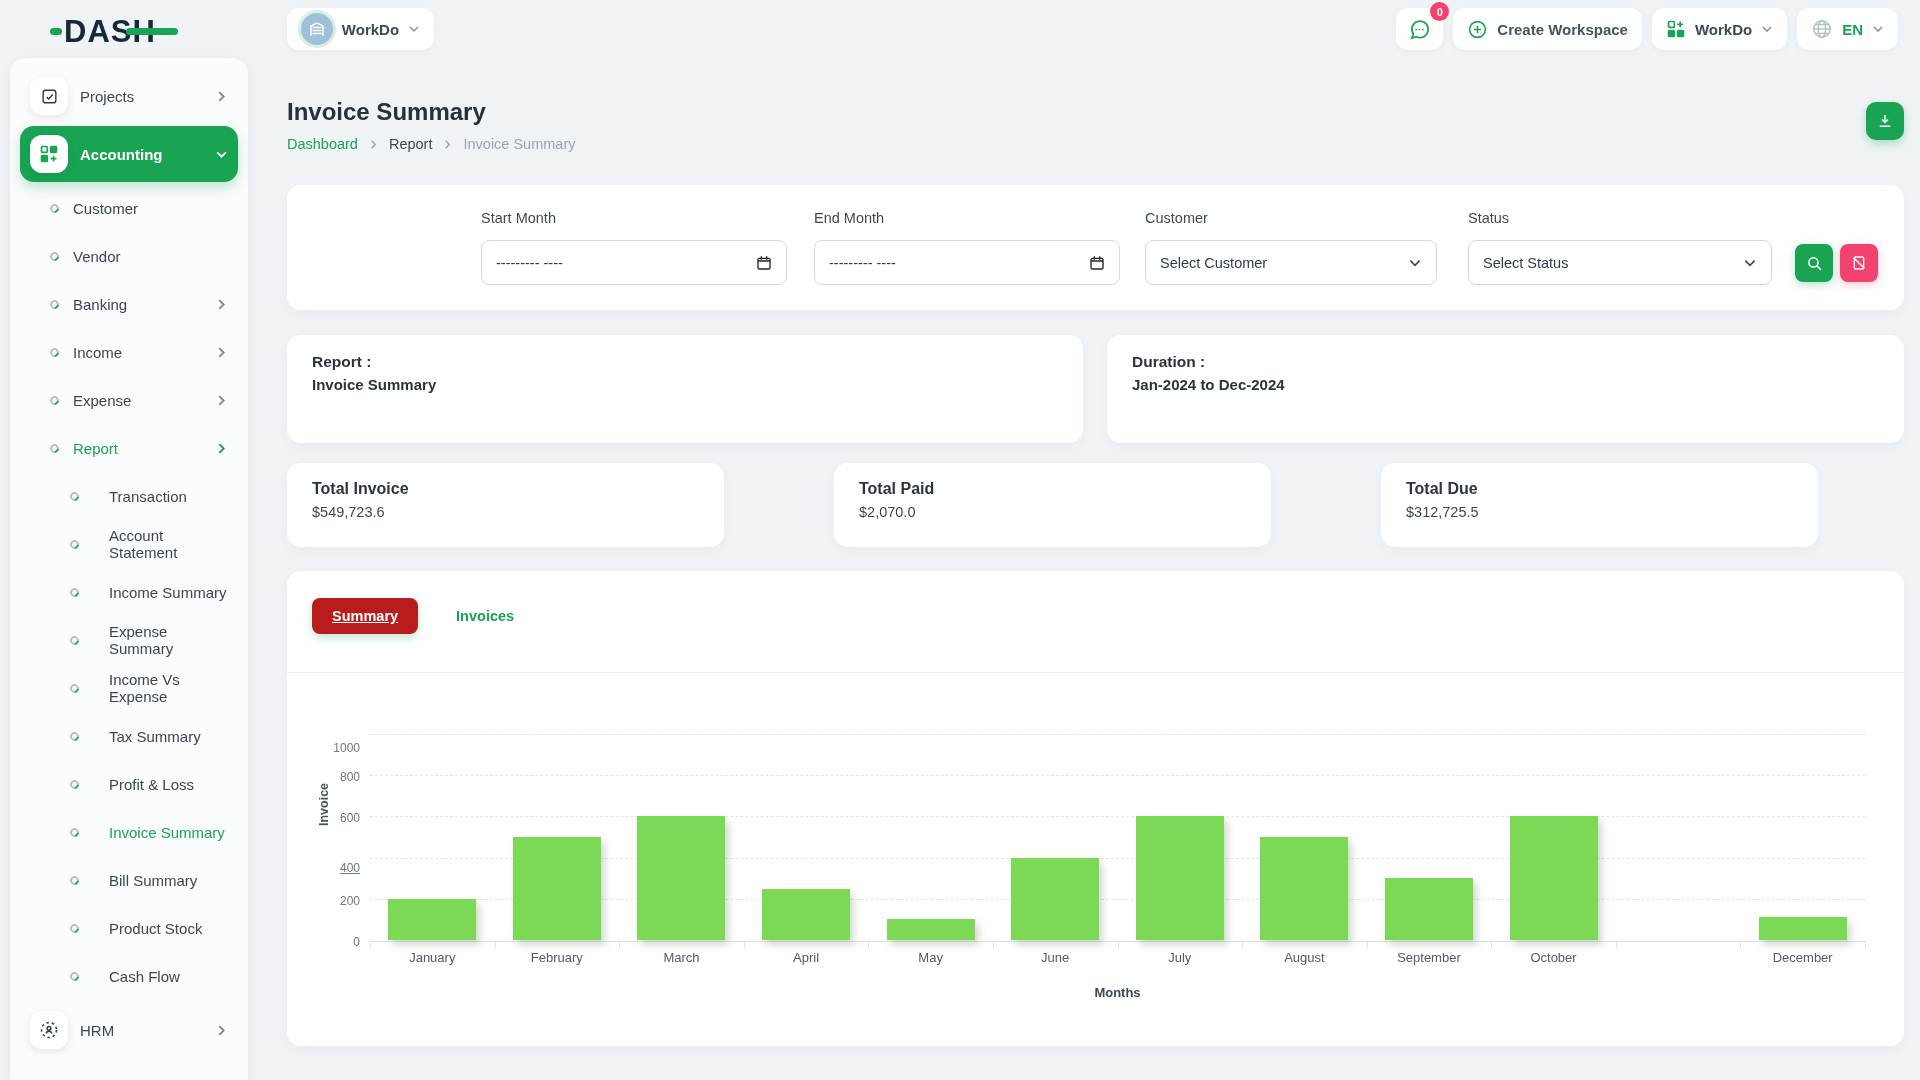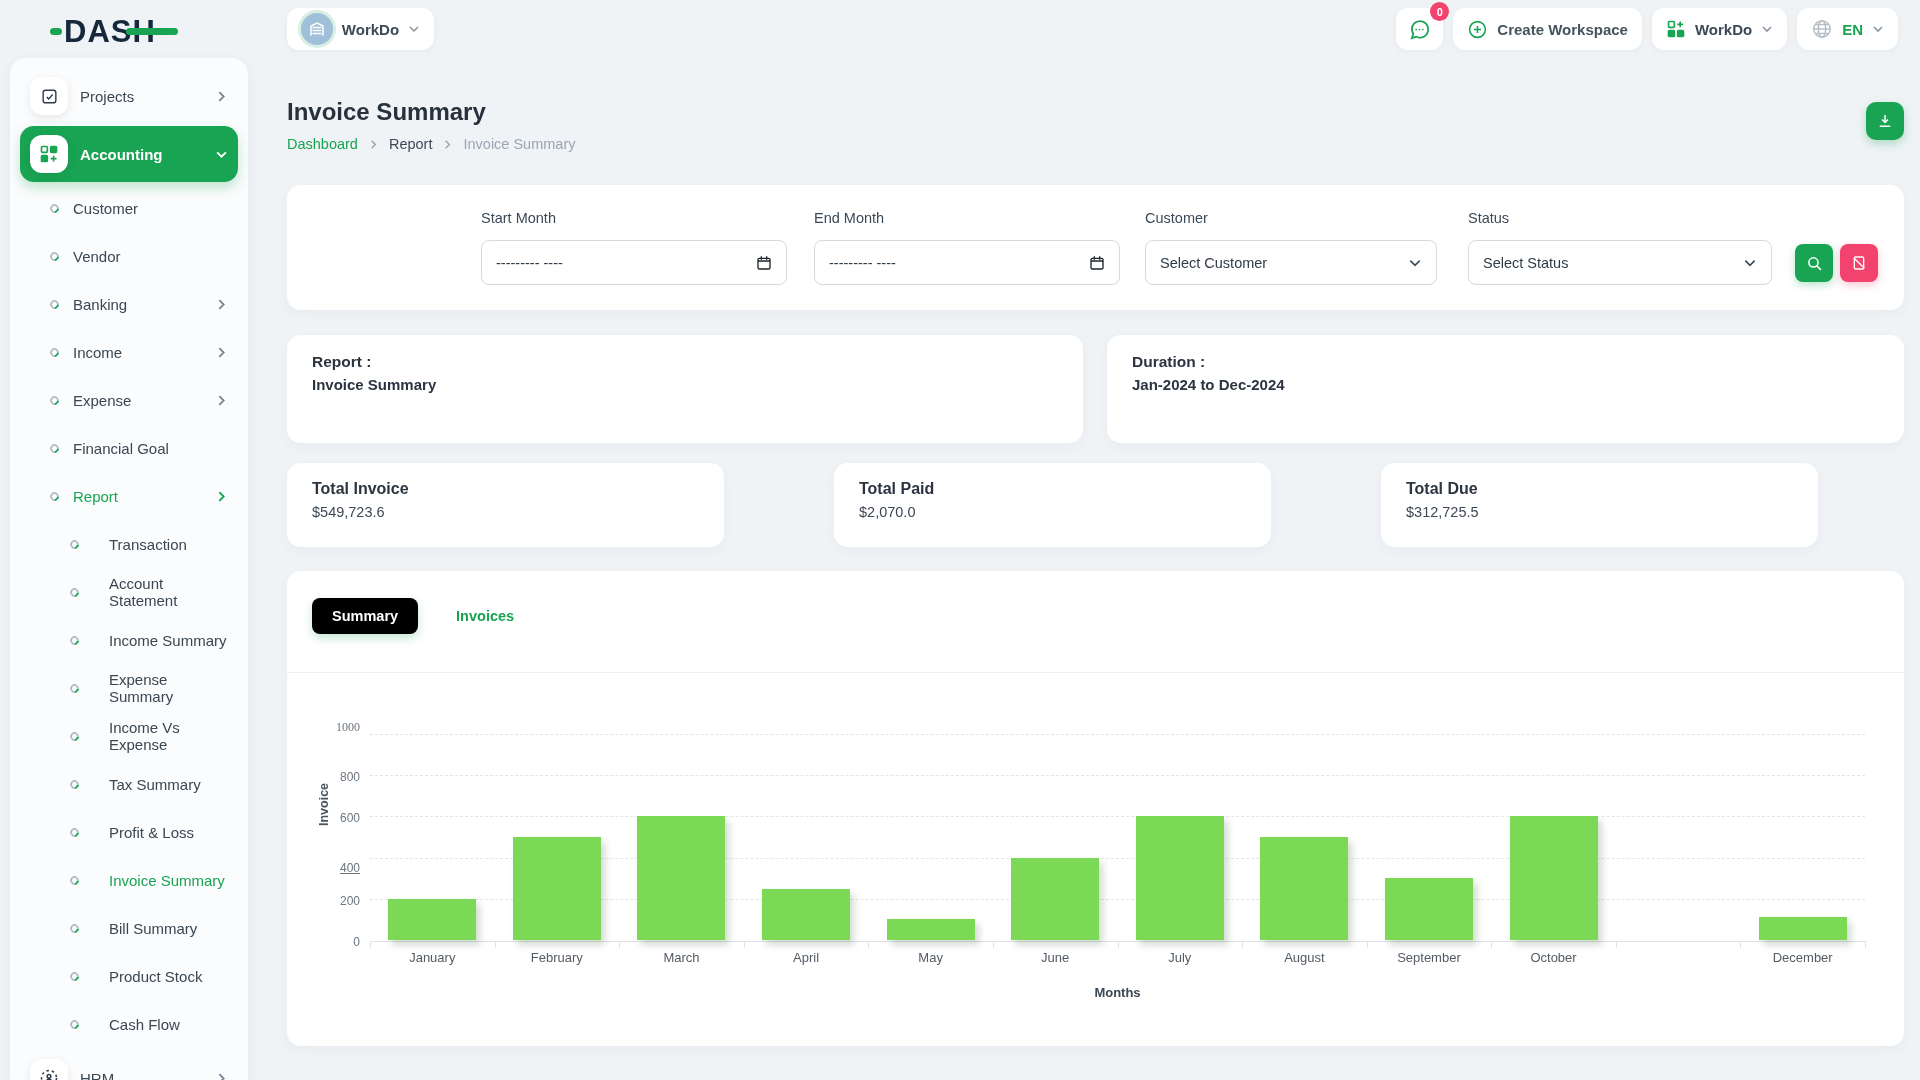--- a/index.html
+++ b/index.html
@@ -83,21 +83,21 @@
   .total-card { top:365px; height:84px; padding:17px 25px; width:437px; }
   .tc1 { left:0; } .tc2 { left:547px; } .tc3 { left:1094px; }
   .tc-label { font-size:16px; font-weight:700; color:#2b3440; }
   .tc-value { font-size:14.5px; color:#3d4854; margin-top:6px; }
 
   
   .chart-card { top:473px; height:475px; }
   .tabs { position:absolute; left:25px; top:27px; display:flex; align-items:center; gap:18px; }
   .tab { font-size:14.5px; font-weight:600; color:#18a452; cursor:pointer; padding:10px 20px;
     border-radius:8px; }
-  .tab.active { background:#000000; color:#fff; box-shadow:0 4px 10px rgba(24,164,82,.25); }
+  .tab.active { background:#b91c1c; color:#fff; box-shadow:0 4px 10px rgba(24,164,82,.25);text-decoration:underline; }
   .tab-divider { position:absolute; left:0; top:101px; width:1617px; height:1px; background:#eceff2; }
 
   .chart-area { position:absolute; left:83px; top:164px; width:1495px; height:206px; }
   .gridline { position:absolute; left:0; width:100%; height:0; border-top:1px dashed #e3e6e9; }
   .baseline { position:absolute; left:0; top:206px; width:100%; height:1px; background:#dfe3e6; }
   .xtickmark { position:absolute; top:206px; width:1px; height:7px; background:#dfe3e6; }
   .ytick { position:absolute; right:100%; margin-right:10px; width:42px; text-align:right;
     font-size:12px; color:#6b7680; }
   .slot { position:absolute; bottom:0; height:206px; }
   .bar { position:absolute; bottom:1px; left:50%; transform:translateX(-50%); width:88px;
@@ -234,24 +234,20 @@
     </div>
     <div class="s-item lvl1">
       <span class="bullet"></span>
       <span class="s-label">Expense</span>
       <span class="s-chev">
         <svg width="13" height="13" viewBox="0 0 12 12">
           <polyline points="4,2 8,6 4,10" fill="none" stroke="#7a8793" stroke-width="1.7"></polyline>
         </svg>
       </span>
     </div>
-    <div class="s-item lvl1">
-      <span class="bullet"></span>
-      <span class="s-label">Financial Goal</span>
-    </div>
     <div class="s-item lvl1 s-green">
       <span class="bullet"></span>
       <span class="s-label">Report</span>
       <span class="s-chev">
         <svg width="13" height="13" viewBox="0 0 12 12">
           <polyline points="4,2 8,6 4,10" fill="none" stroke="#18a452" stroke-width="1.7"></polyline>
         </svg>
       </span>
     </div>
     <div class="s-item lvl2">
@@ -426,21 +422,21 @@
     <div class="ytick" style="bottom: -8px;">0</div>
         <div class="gridline" style="bottom: 41.2px;"></div>
         <div class="ytick" style="bottom: 33.2px;">200</div>
         <div class="gridline" style="bottom: 82.4px;"></div>
         <div class="ytick" style="bottom: 66px; text-decoration: underline;">400</div>
         <div class="gridline" style="bottom: 123.6px;"></div>
         <div class="ytick" style="bottom: 115.6px;">600</div>
         <div class="gridline" style="bottom: 164.8px;"></div>
         <div class="ytick" style="bottom: 156.8px;">800</div>
         <div class="gridline" style="bottom: 206px;"></div>
-        <div class="ytick" style="bottom: 206px; font-family: Liberation Serif, serif;">1000</div>
+        <div class="ytick" style="bottom: 186px;">1000</div>
         <div class="slot" style="left: 0px; width: 124.583px;">
           <div class="bar" style="height: 41.2px; background: rgb(124, 217, 86);"></div>
           <div class="xlab">January</div>
         </div>
         <div class="slot" style="left: 124.583px; width: 124.583px;">
           <div class="bar" style="height: 103px; background: rgb(124, 217, 86);"></div>
           <div class="xlab">February</div>
         </div>
         <div class="slot" style="left: 249.167px; width: 124.583px;">
           <div class="bar" style="height: 123.6px; background: rgb(124, 217, 86);"></div>

